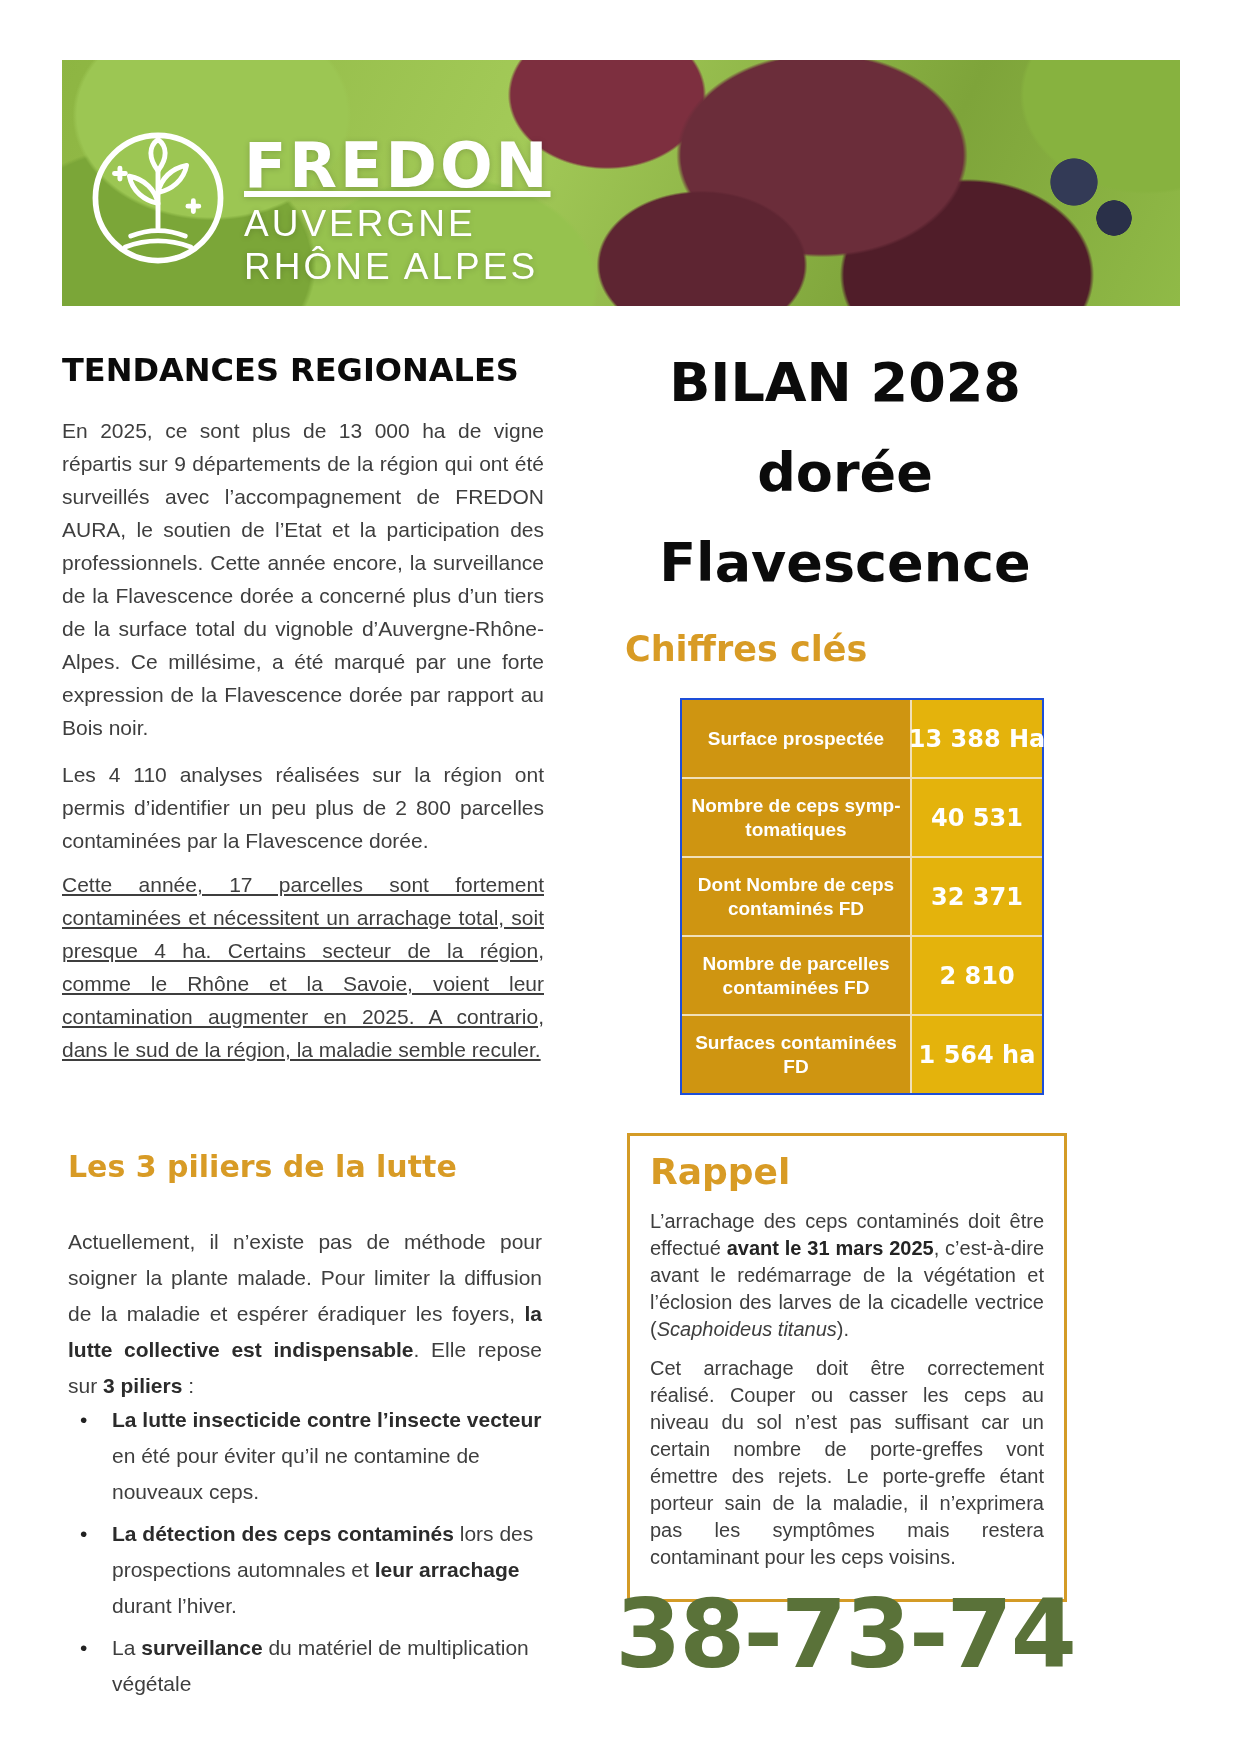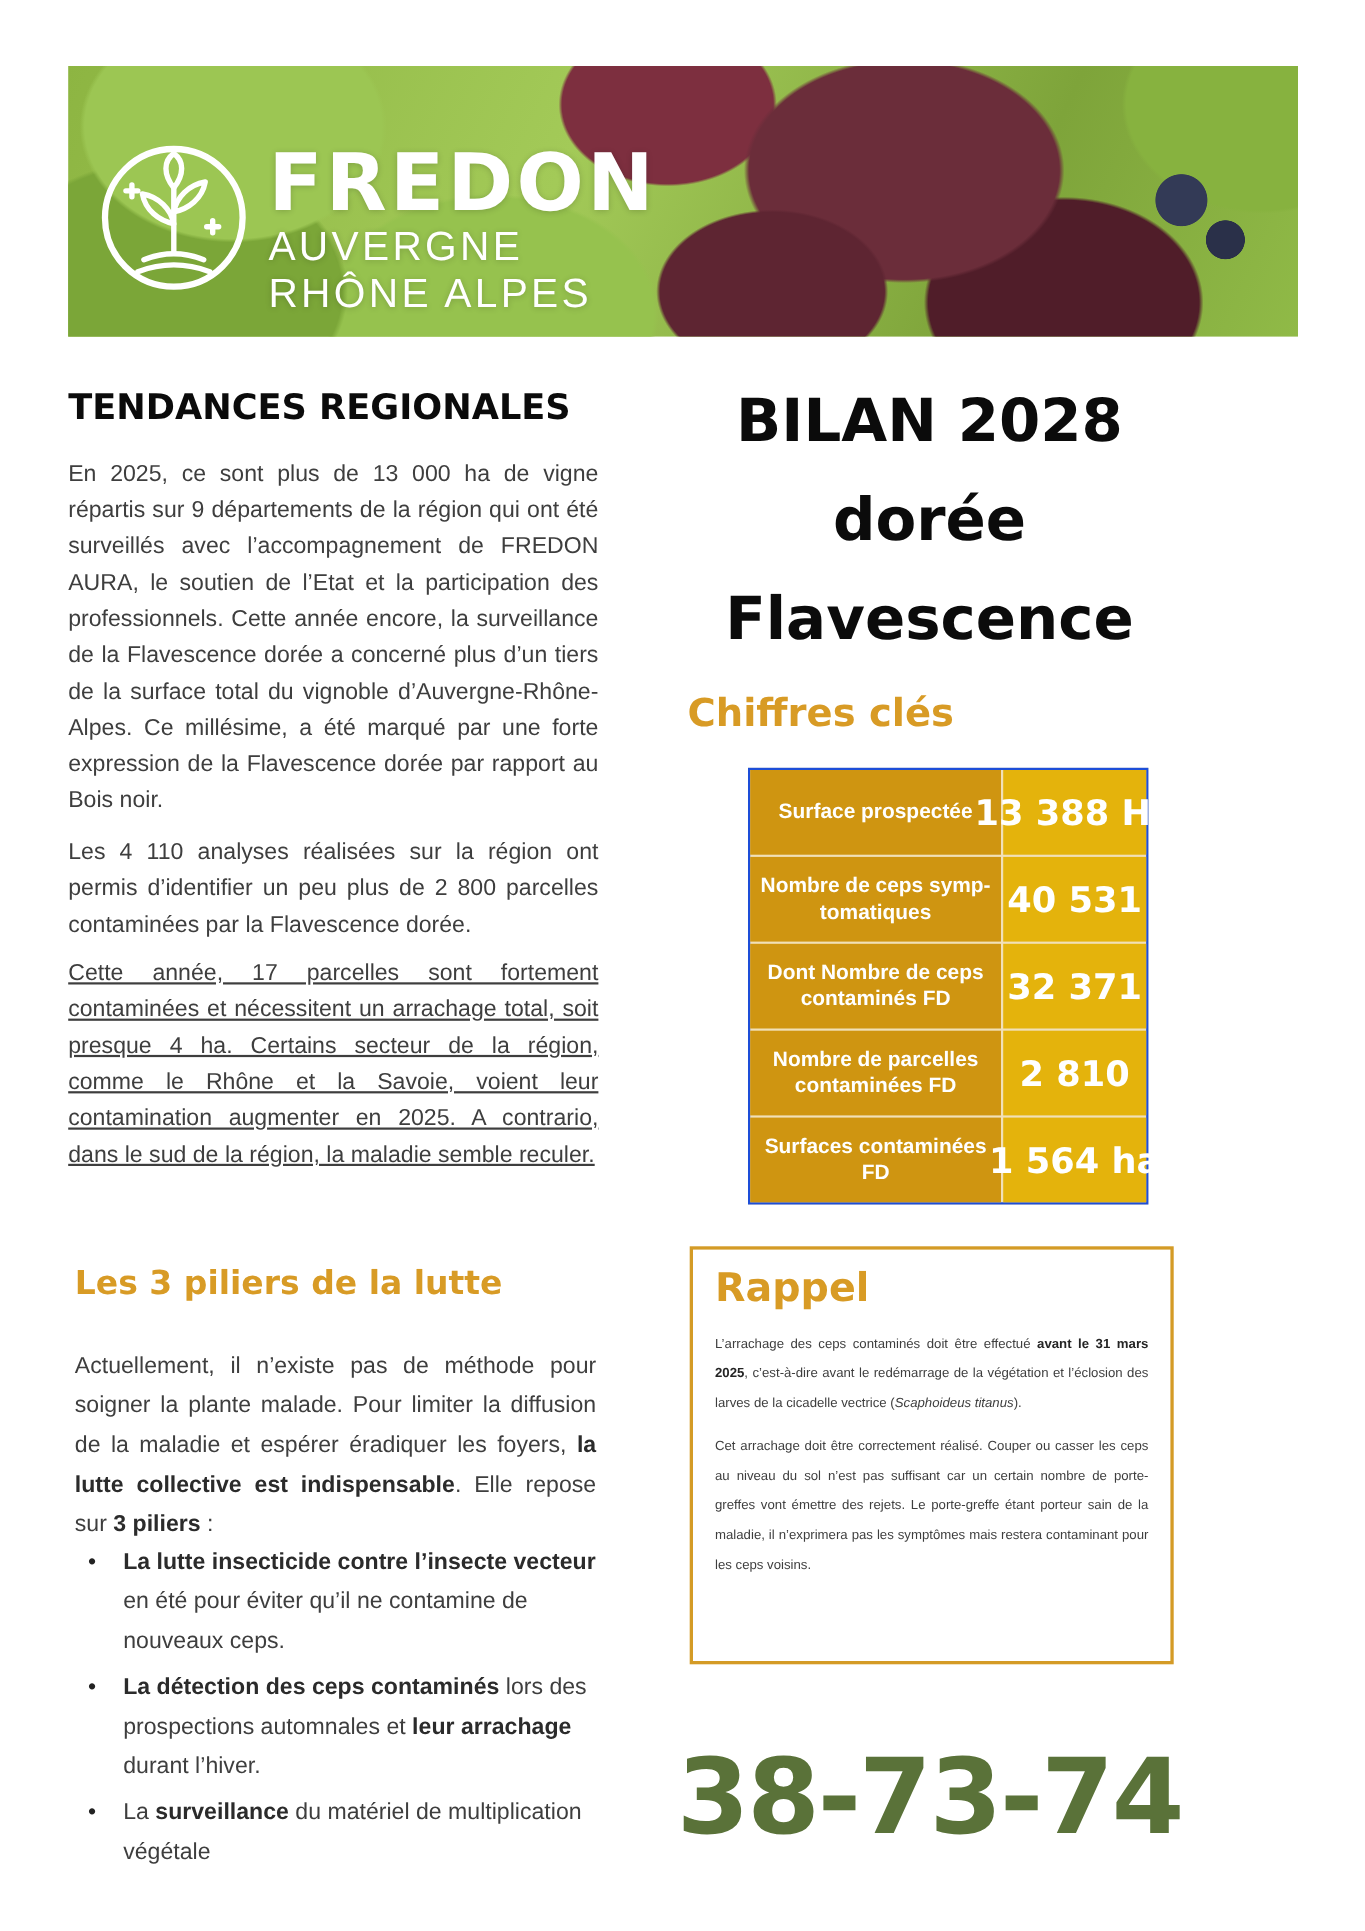--- a/index.html
+++ b/index.html
@@ -23,21 +23,21 @@
       linear-gradient(115deg, #8db542 0%, #a3ca58 40%, #7ea43a 75%, #90ba47 100%);
   }
   .logo-wrap { position:absolute; left:28px; top:70px; display:flex; align-items:flex-start; }
   .logo-circle {
     width:136px; height:136px; border-radius:50%;
     display:flex; align-items:center; justify-content:center; flex:0 0 auto;
   }
   .brand-block { margin-left:18px; color:#ffffff; text-shadow:0 1px 6px rgba(0,0,0,.18); }
   .brand-name {
     font-family:"DejaVu Sans", sans-serif; font-weight:bold;
-    font-size:72px; line-height:72px; letter-spacing:3px;
+    font-size:62px; line-height:72px; letter-spacing:3px;text-decoration:underline;
   }
   .brand-region {
     font-size:37px; line-height:43px; font-weight:normal; letter-spacing:3px;
   }
 
   
   .l-title {
     position:absolute; left:62px; top:350px; width:482px; margin:0;
     font-family:"DejaVu Sans", sans-serif; font-weight:bold;
     font-size:32px; line-height:40px; color:#0b0b0b;
@@ -91,34 +91,34 @@
   .kf-cell {
     display:flex; align-items:center; justify-content:center;
     text-align:center; color:#ffffff;
   }
   .kf-label {
     background:#cf9511; font-weight:bold; font-size:19px; line-height:24px;
     white-space:pre-line; padding:0 8px;
   }
   .kf-value {
     background:#e4b30c; font-family:"DejaVu Sans", sans-serif; font-weight:bold;
-    font-size:32px; white-space:nowrap;
+    font-size:24px; white-space:nowrap;
   }
 
   .rappel {
     position:absolute; left:627px; top:1133px; width:440px; min-height:380px;
     box-sizing:border-box; border:3px solid #d49b26; background:#ffffff;
     padding:14px 20px 16px 20px;
   }
   .rappel-title {
     margin:0 0 14px 0; font-family:"DejaVu Sans", sans-serif; font-weight:bold;
     font-size:36px; line-height:44px; color:#d89b25;
   }
   .rappel-p {
-    margin:0 0 12px 0; font-size:12px; line-height:27px; color:#3e3e3e;
+    margin:0 0 12px 0; font-size:20px; line-height:27px; color:#3e3e3e;
     text-align:justify;
   }
   .rappel-p strong { color:#242424; }
   .rappel-p em { font-style:italic; }
 
   .depts {
     position:absolute; left:570px; top:1578px; width:550px; margin:0;
     text-align:center; font-family:"DejaVu Sans", sans-serif; font-weight:bold;
     font-size:95px; line-height:112px; letter-spacing:-2px; color:#5a7239;
   }

